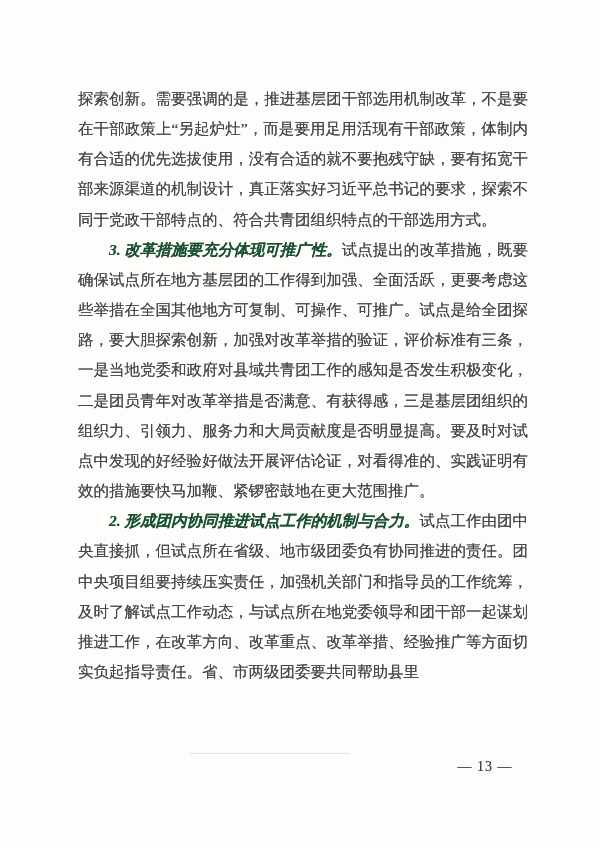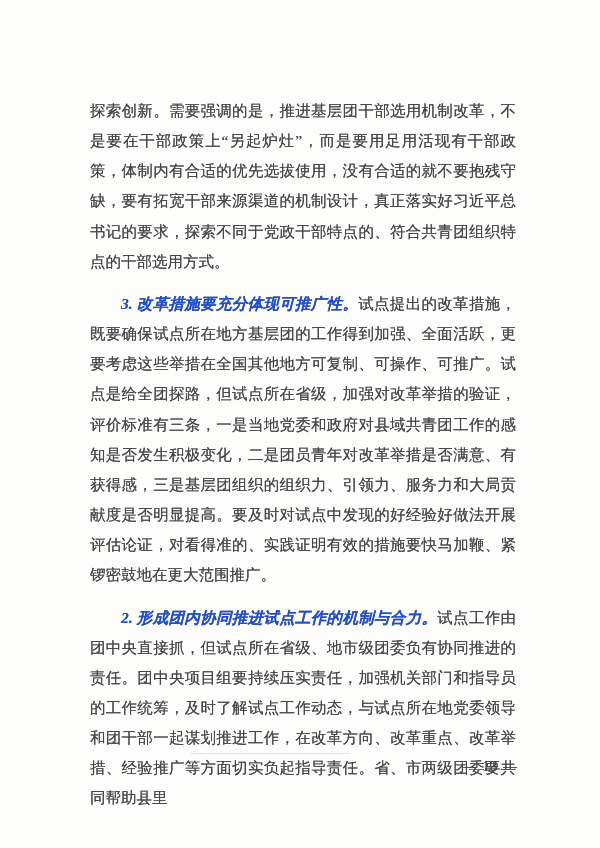--- a/index.html
+++ b/index.html
@@ -23,40 +23,40 @@
     top: 84px;
     width: 450px;
     font-size: 15.5px;
     line-height: 30.15px;
     color: #46464b;
     text-align: justify;
     text-justify: inter-character;
     text-shadow: 0 0 0.6px rgba(70,70,78,0.85);
   }
   .para {
-    margin: 12px;
+    margin: 0;
     padding: 0;
   }
   .para.indented {
     text-indent: 31px;
   }
   .lead {
     font-style: italic;
     font-weight: bold;
-    color: #1d4ed8;
+    color: #14532d;
   }
   .page-number {
     position: absolute;
     top: 757px;
     left: 452px;
     width: 66px;
     font-size: 14px;
     line-height: 20px;
     letter-spacing: 1px;
-    text-align: right;
+    text-align: center;
     color: #3e3e43;
     text-shadow: 0 0 0.5px rgba(70,70,78,0.8);
   }
   .scan-artifact {
     position: absolute;
     top: 753px;
     left: 190px;
     width: 160px;
     height: 1px;
     background: rgba(120,120,125,0.18);
@@ -64,21 +64,21 @@
 </style>
 </head>
 <body>
 
 <div class="page">
 
   <div class="text-block">
 
     <p class="para"><span>探索创新。需要强调的是，推进基层团干部选用机制改革，不是要在干部政策上“另起炉灶”，而是要用足用活现有干部政策，体制内有合适的优先选拔使用，没有合适的就不要抱残守缺，要有拓宽干部来源渠道的机制设计，真正落实好习近平总书记的要求，探索不同于党政干部特点的、符合共青团组织特点的干部选用方式。</span></p>
 
-    <p class="para indented"><span class="lead">3. 改革措施要充分体现可推广性。</span><span>试点提出的改革措施，既要确保试点所在地方基层团的工作得到加强、全面活跃，更要考虑这些举措在全国其他地方可复制、可操作、可推广。试点是给全团探路，但试点所在省级，加强对改革举措的验证，评价标准有三条，一是当地党委和政府对县域共青团工作的感知是否发生积极变化，二是团员青年对改革举措是否满意、有获得感，三是基层团组织的组织力、引领力、服务力和大局贡献度是否明显提高。要及时对试点中发现的好经验好做法开展评估论证，对看得准的、实践证明有效的措施要快马加鞭、紧锣密鼓地在更大范围推广。</span></p>
+    <p class="para indented"><span class="lead">3. 改革措施要充分体现可推广性。</span><span>试点提出的改革措施，既要确保试点所在地方基层团的工作得到加强、全面活跃，更要考虑这些举措在全国其他地方可复制、可操作、可推广。试点是给全团探路，要大胆探索创新，加强对改革举措的验证，评价标准有三条，一是当地党委和政府对县域共青团工作的感知是否发生积极变化，二是团员青年对改革举措是否满意、有获得感，三是基层团组织的组织力、引领力、服务力和大局贡献度是否明显提高。要及时对试点中发现的好经验好做法开展评估论证，对看得准的、实践证明有效的措施要快马加鞭、紧锣密鼓地在更大范围推广。</span></p>
 
     <p class="para indented"><span class="lead">2. 形成团内协同推进试点工作的机制与合力。</span><span>试点工作由团中央直接抓，但试点所在省级、地市级团委负有协同推进的责任。团中央项目组要持续压实责任，加强机关部门和指导员的工作统筹，及时了解试点工作动态，与试点所在地党委领导和团干部一起谋划推进工作，在改革方向、改革重点、改革举措、经验推广等方面切实负起指导责任。省、市两级团委要共同帮助县里</span></p>
 
   </div>
 
   <div class="scan-artifact"></div>
 
   <div class="page-number">— 13 —</div>
 
 </div>

